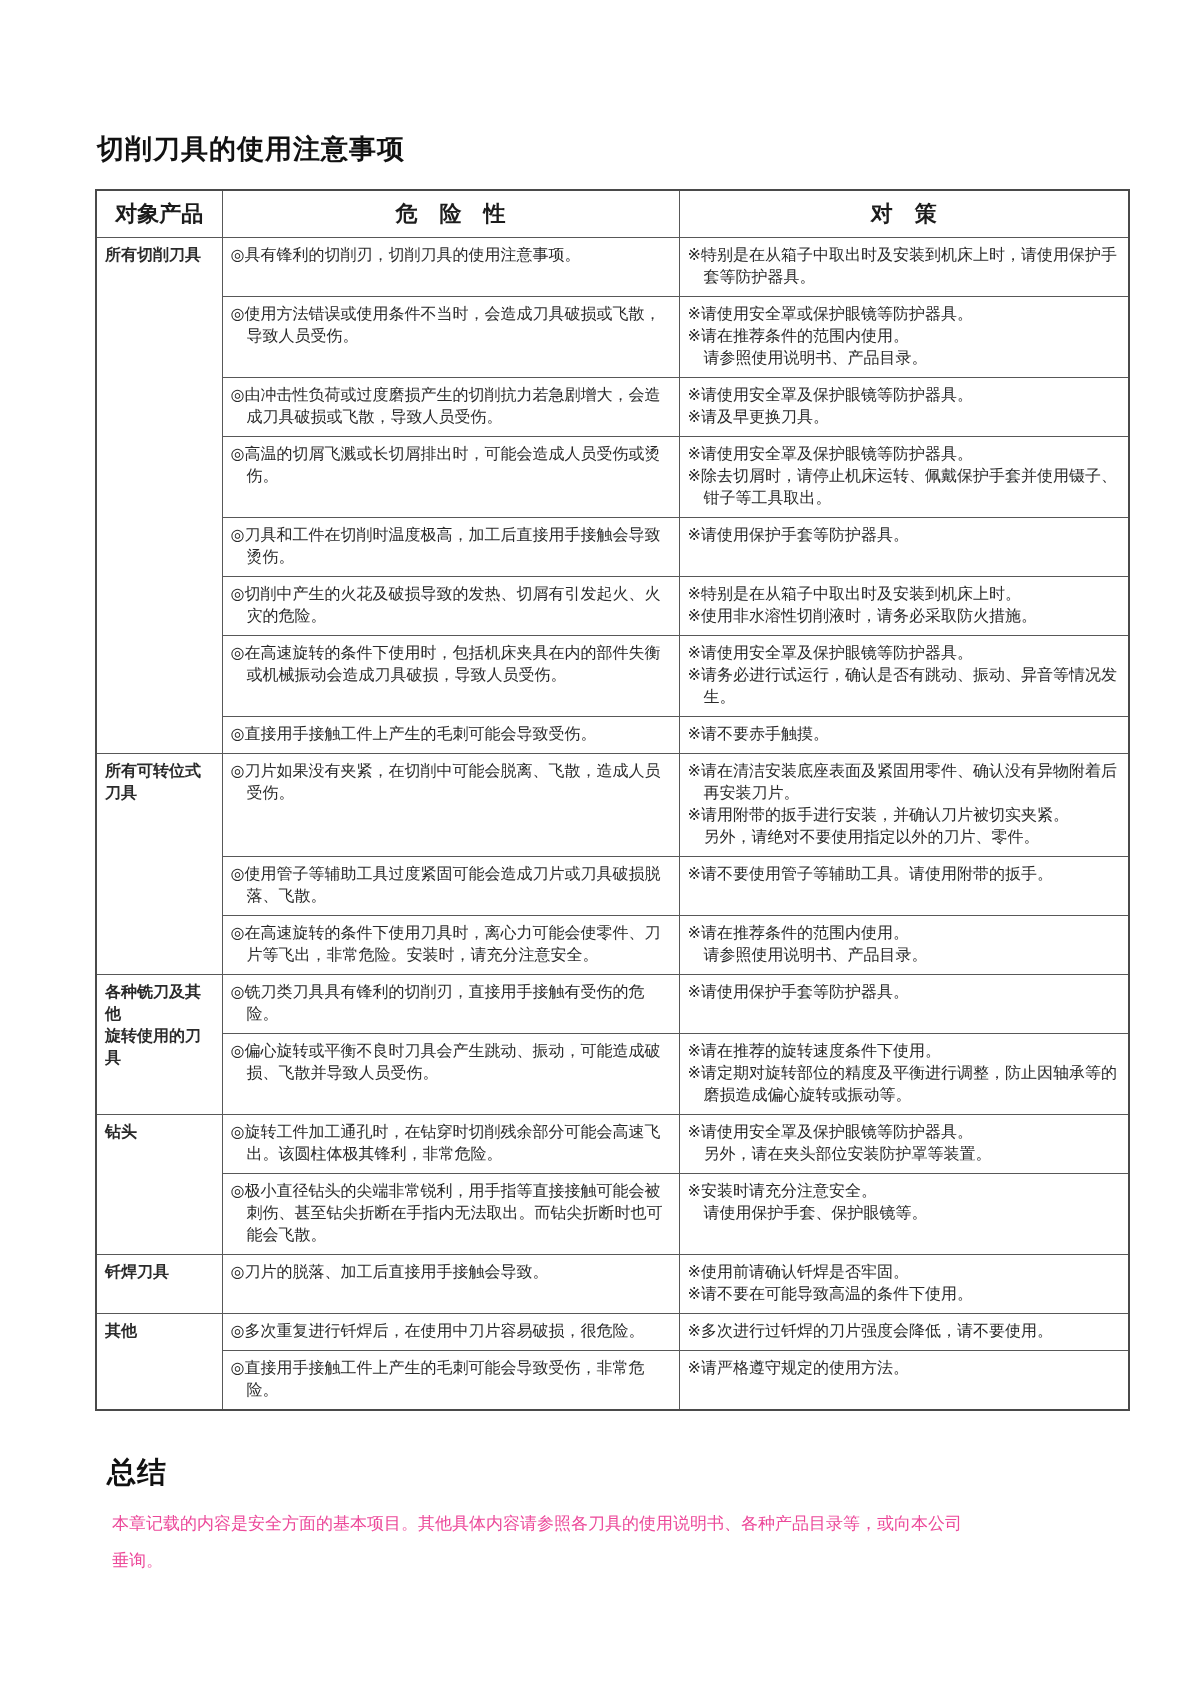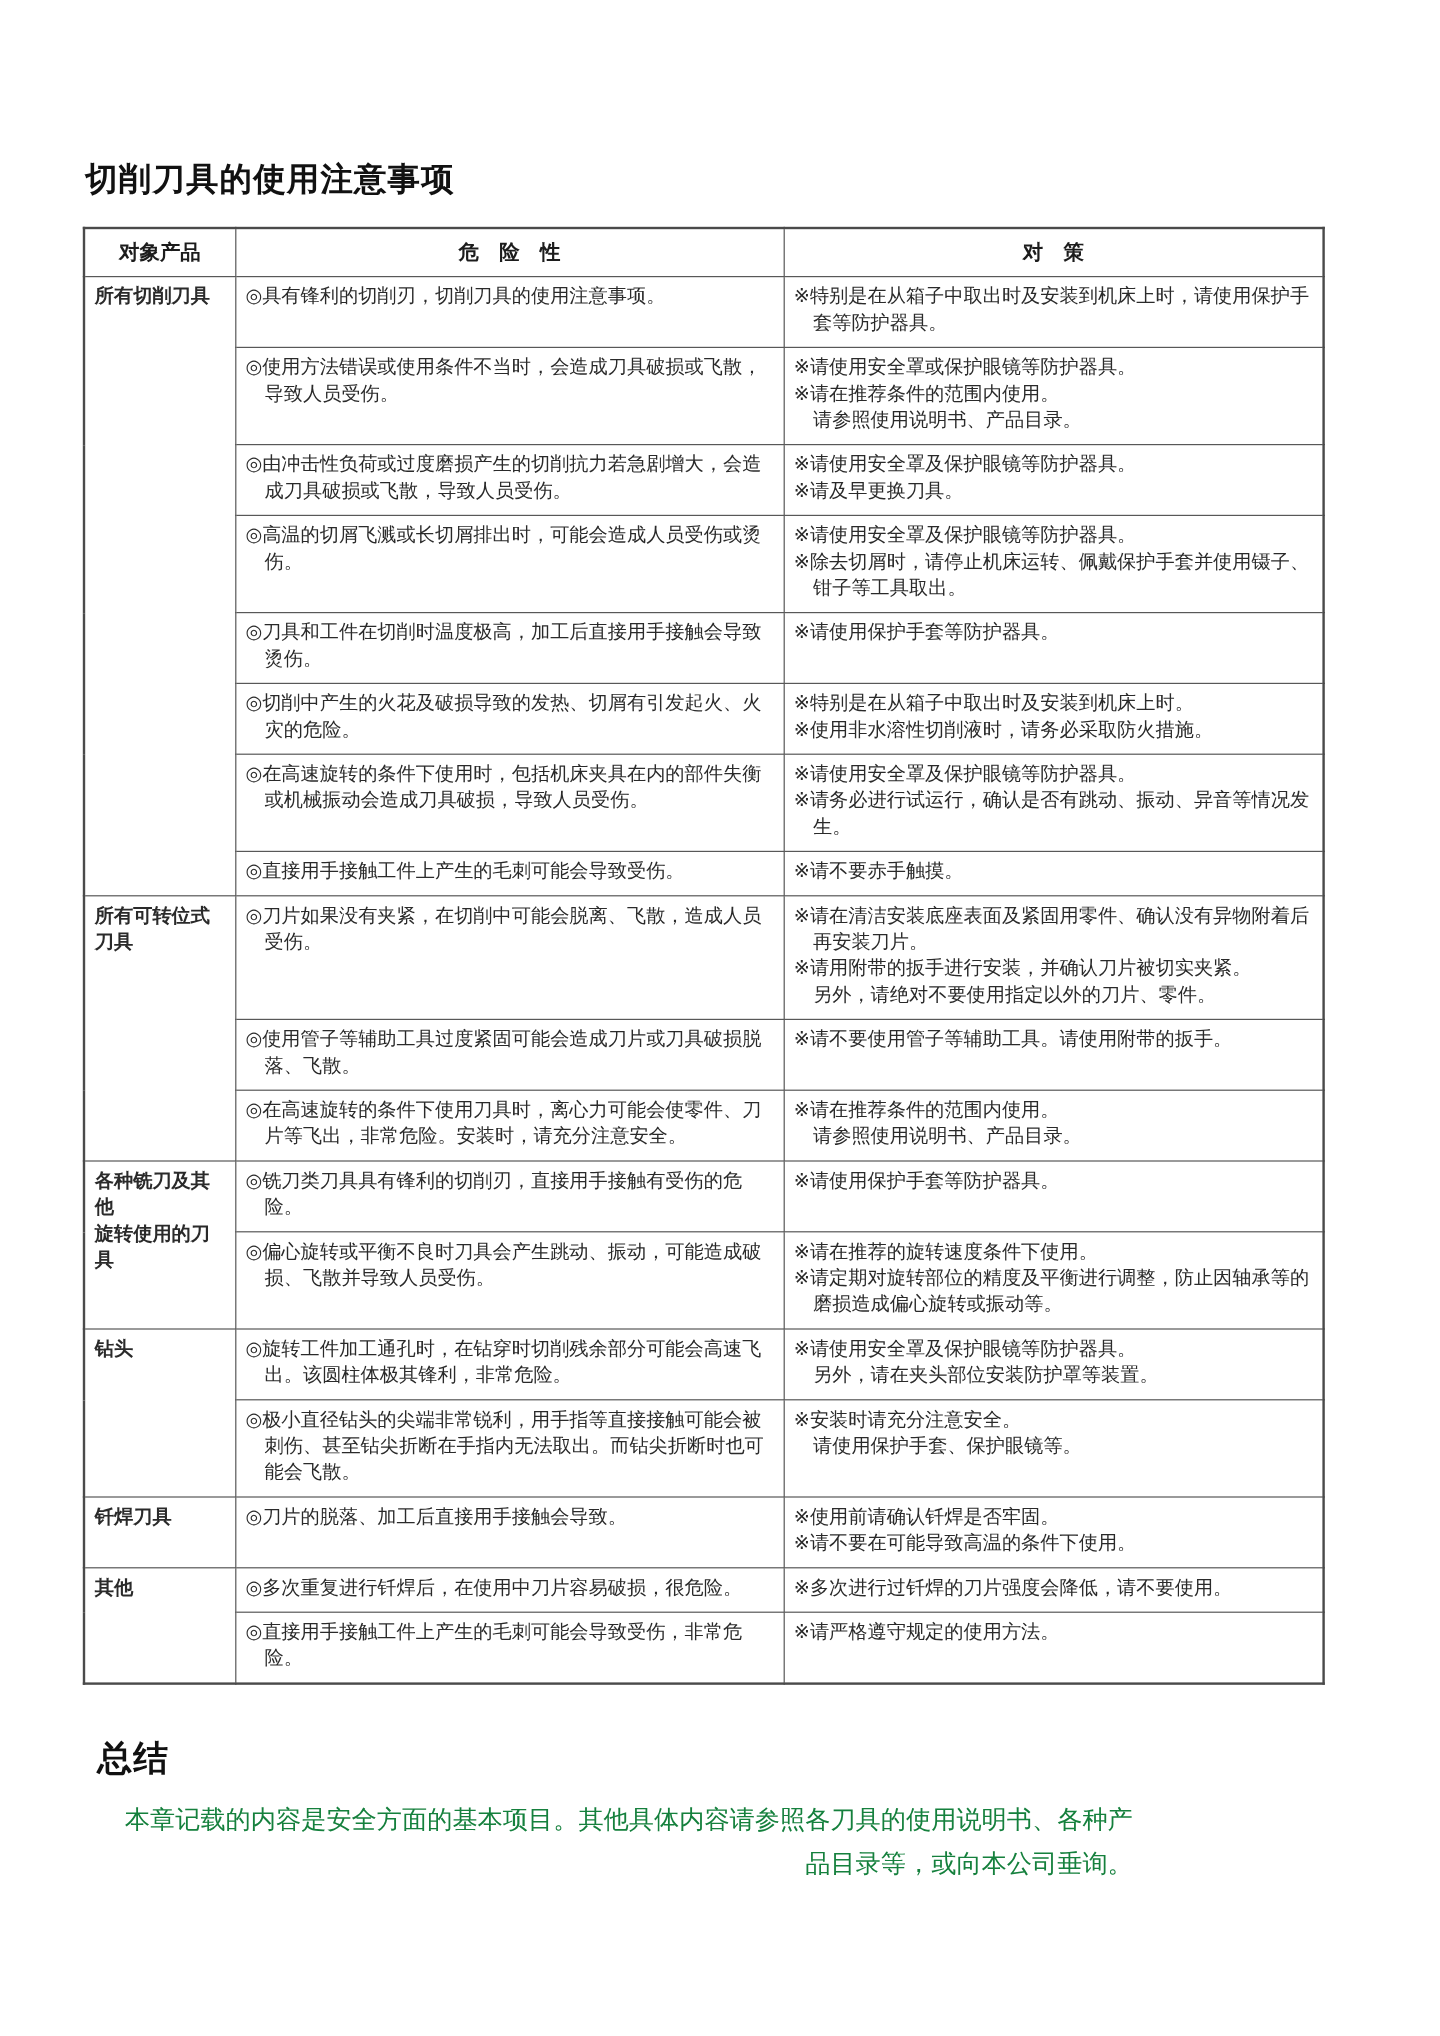--- a/index.html
+++ b/index.html
@@ -10,21 +10,21 @@
   body {
     width: 1200px;
     height: 1697px;
     font-family: "Liberation Sans", "DejaVu Sans", sans-serif;
     color: #222222;
     position: relative;
     overflow: hidden;
   }
   .page {
     position: absolute;
-    left: 69px;
+    left: 95px;
     top: 131px;
     width: 875px;
   }
   .doc-title {
     font-size: 27px;
     font-weight: bold;
     color: #111111;
     margin: 0 0 22px 2px;
     letter-spacing: 1px;
   }
@@ -34,21 +34,21 @@
     table-layout: fixed;
     border: 2px solid #4a4a4a;
   }
   table.safety-table th,
   table.safety-table td {
     border: 1px solid #585858;
     vertical-align: top;
     box-sizing: border-box;
   }
   table.safety-table th {
-    font-size: 17px;
+    font-size: 22px;
     font-weight: bold;
     color: #1c1c1c;
     text-align: center;
     padding: 8px 4px;
     white-space: pre-line;
   }
   table.safety-table td {
     font-size: 16px;
     line-height: 22px;
     color: #2a2a2a;
@@ -65,25 +65,24 @@
     margin-top: 42px;
   }
   .summary-heading {
     font-size: 29px;
     font-weight: bold;
     color: #111111;
     margin: 0 0 12px 12px;
     letter-spacing: 1px;
   }
   .summary-line {
-    font-size: 21px;
+    font-size: 17px;
     line-height: 37px;
     padding-left: 17px;
-    color: #15803d;
-    text-align: right;
+    color: #ec4899;
   }
 </style>
 </head>
 <body>
 
 <div class="page">
 
   <h1 class="doc-title">切削刀具的使用注意事项</h1>
 
   <table class="safety-table">

